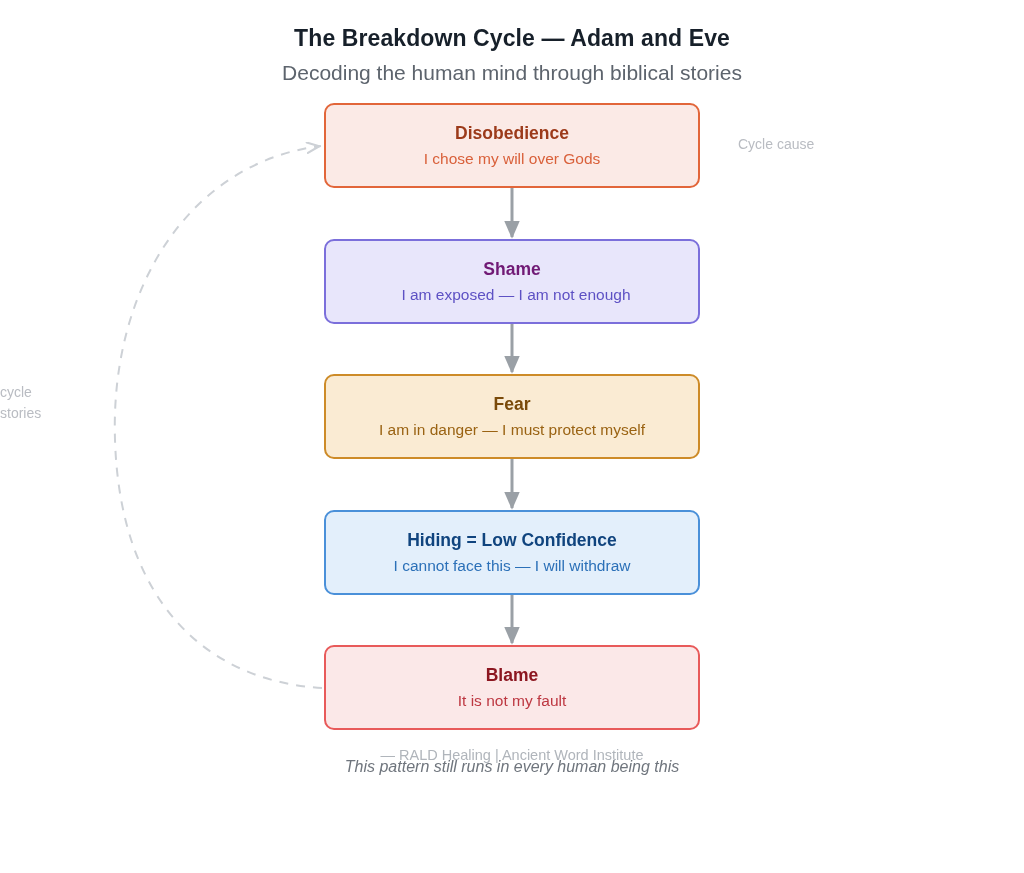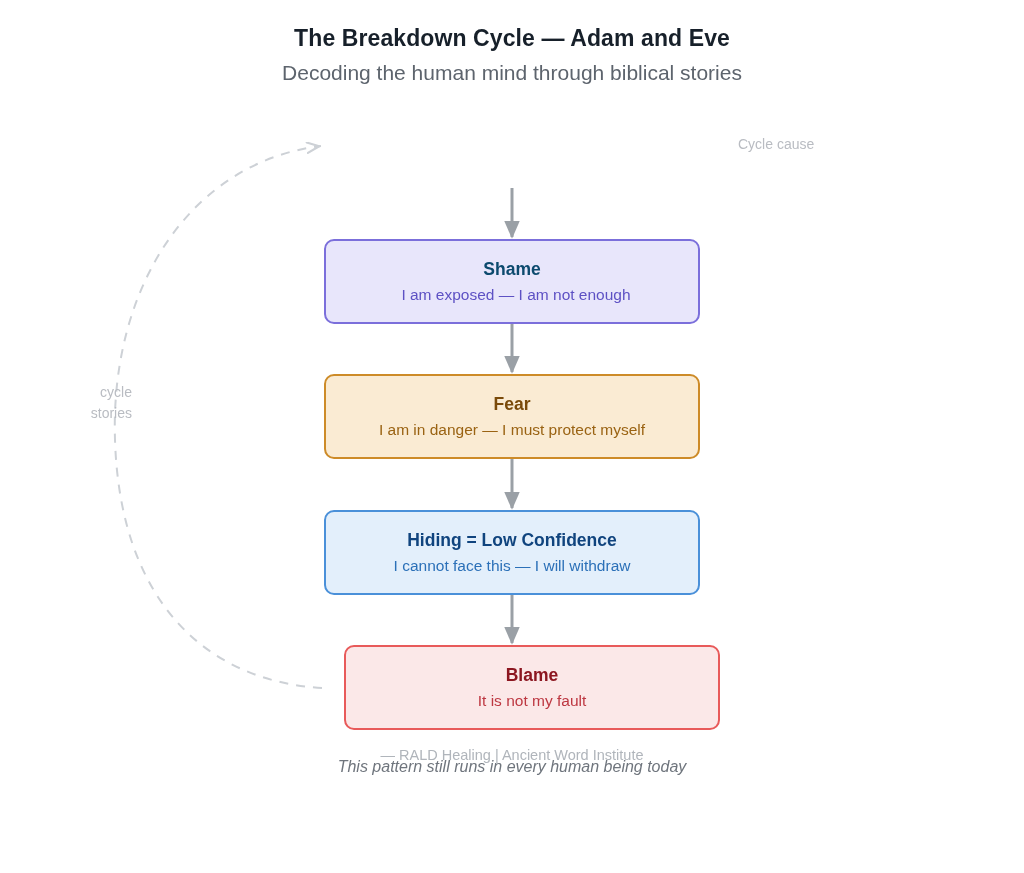--- a/index.html
+++ b/index.html
@@ -96,21 +96,21 @@
     top: 136px;
     font-size: 14px;
     color: #b9bcc2;
     white-space: nowrap;
   }
   #cycle-label {
     position: absolute;
     left: 0px;
     top: 382px;
     width: 132px;
-    text-align: right;
+    text-align: left;
     font-size: 14px;
     line-height: 21px;
     color: #b9bcc2;
   }
 
   
   #foot-main {
     position: absolute;
     left: 0;
     top: 758px;
@@ -151,44 +151,48 @@
     <g>
       <line x1="512" y1="188" x2="512" y2="237" stroke="#9aa0a6" stroke-width="3" marker-end="url(#arrowHead)"></line>
       <line x1="512" y1="324" x2="512" y2="372" stroke="#9aa0a6" stroke-width="3" marker-end="url(#arrowHead)"></line>
       <line x1="512" y1="459" x2="512" y2="508" stroke="#9aa0a6" stroke-width="3" marker-end="url(#arrowHead)"></line>
       <line x1="512" y1="595" x2="512" y2="643" stroke="#9aa0a6" stroke-width="3" marker-end="url(#arrowHead)"></line>
     </g>
 
     <path d="M 322 688 C 205 681 120 600 115 440 C 110 288 190 162 321 146" fill="none" stroke="#cdd1d6" stroke-width="2" stroke-dasharray="9 8" stroke-linecap="butt" marker-end="url(#arrowHeadThin)"></path>
   </svg>
 
+  <div class="node" id="node-0" style="background: rgb(251, 234, 230); border-color: rgb(226, 102, 58);">
+    <div class="node-title" style="color: rgb(156, 58, 26);">Disobedience</div>
+    <div class="node-sub" style="color: rgb(217, 96, 58);">I chose my will over Gods</div>
+  </div>
 
   <div class="node" id="node-1" style="background: rgb(232, 230, 251); border-color: rgb(123, 111, 219);">
-    <div class="node-title" style="color: #0c4a6e;">Shame</div>
+    <div class="node-title" style="color: #701a75;">Shame</div>
     <div class="node-sub" style="color: rgb(93, 81, 196); margin-left: 8px;">I am exposed — I am not enough</div>
   </div>
 
   <div class="node" id="node-2" style="background: rgb(250, 235, 211); border-color: rgb(205, 139, 40);">
     <div class="node-title" style="color: rgb(122, 74, 9);">Fear</div>
     <div class="node-sub" style="color: rgb(154, 99, 19);">I am in danger — I must protect myself</div>
   </div>
 
   <div class="node" id="node-3" style="background: rgb(227, 239, 251); border-color: rgb(74, 144, 217);">
     <div class="node-title" style="color: rgb(16, 68, 126);">Hiding = Low Confidence</div>
     <div class="node-sub" style="color: rgb(43, 112, 184);">I cannot face this — I will withdraw</div>
   </div>
 
-  <div class="node" id="node-4" style="background: rgb(251, 232, 232); border-color: rgb(232, 90, 90); margin-left: 20px;">
+  <div class="node" id="node-4" style="background: rgb(251, 232, 232); border-color: rgb(232, 90, 90);">
     <div class="node-title" style="color: rgb(140, 22, 32);">Blame</div>
     <div class="node-sub" style="color: rgb(189, 55, 65);">It is not my fault</div>
   </div>
 
   <div id="root-cause">Cycle cause</div>
 
   <div id="cycle-label">
     <div>cycle</div>
     <div>stories</div>
   </div>
 
-  <div id="foot-main">This pattern still runs in every human being today</div>
+  <div id="foot-main">This pattern still runs in every human being this</div>
   <div id="foot-credit">— RALD Healing | Ancient Word Institute</div>
 
 </div>
 
 </body></html>

